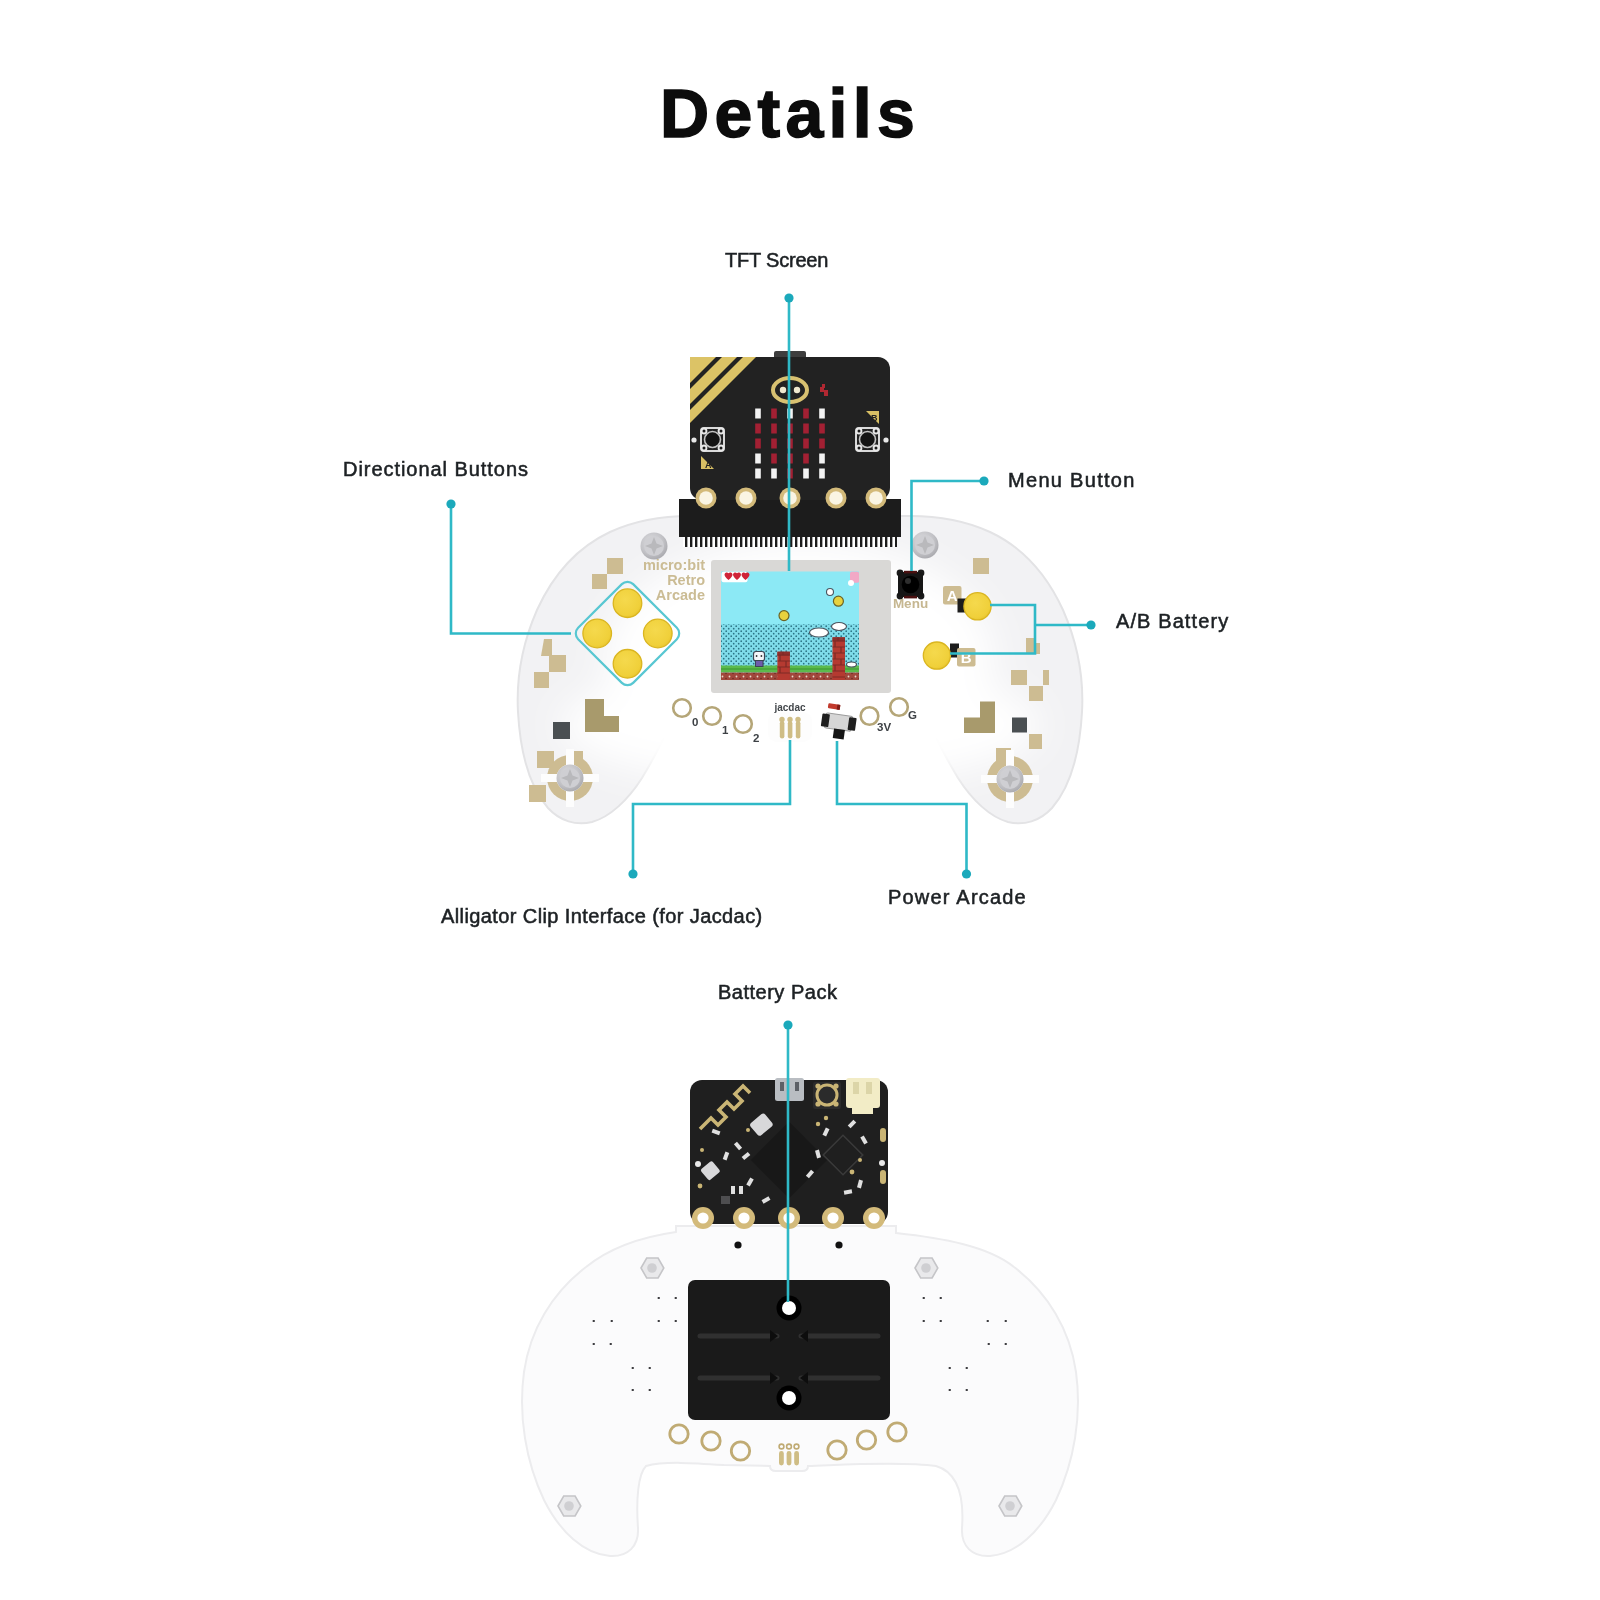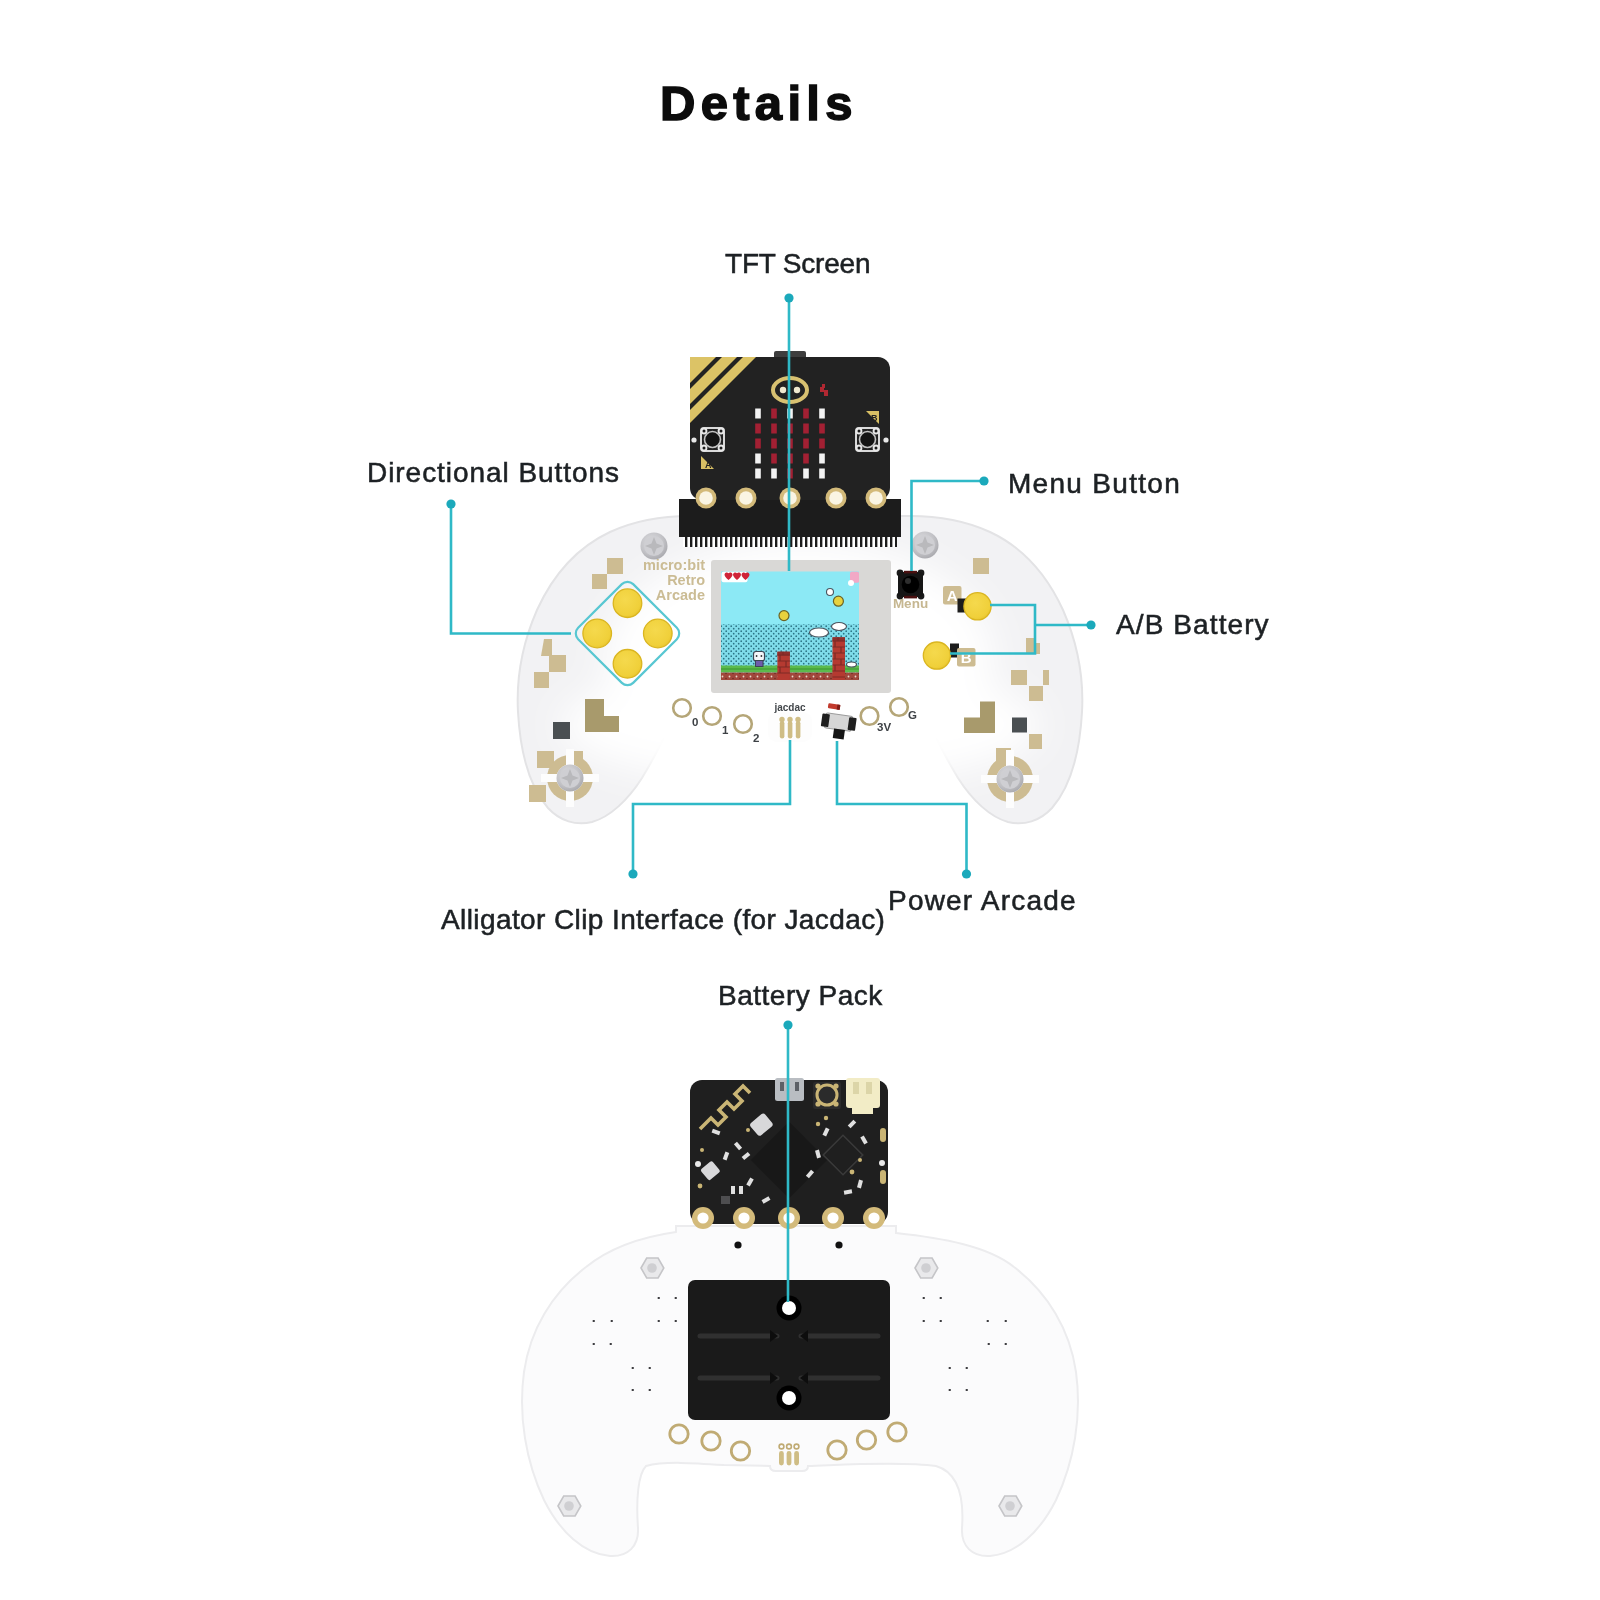--- a/index.html
+++ b/index.html
@@ -1,28 +1,28 @@
 <!DOCTYPE html>
 <html><head>
 <meta charset="utf-8">
 <style>
   html,body{margin:0;padding:0;background:#ffffff;}
   body{width:1600px;height:1600px;position:relative;overflow:hidden;
        font-family:"Liberation Sans", sans-serif;}
-  .lbl{position:absolute;white-space:nowrap;color:#1d2124;font-size:28px;
+  .lbl{position:absolute;white-space:nowrap;color:#1d2124;font-size:20px;
        line-height:1;letter-spacing:0.4px;-webkit-text-stroke:0.55px #1d2124;}
   #title{position:absolute;white-space:nowrap;color:#0c0c0c;font-weight:bold;
-       font-size:49px;line-height:1;letter-spacing:0px;-webkit-text-stroke:1.5px #0c0c0c;}
+       font-size:68px;line-height:1;letter-spacing:0px;-webkit-text-stroke:1.5px #0c0c0c;}
   svg{position:absolute;left:0;top:0;}
 </style>
 </head>
 <body>
 <div id="title" style="left:660px;top:79px;letter-spacing:5.3px;">Details</div>
 <div class="lbl" id="l1" style="left:725px;top:250px;letter-spacing:-0.2px;">TFT Screen</div>
-<div class="lbl" id="l2" style="left:343px;top:459px;letter-spacing:0.95px;margin-left:24px;">Directional Buttons</div>
+<div class="lbl" id="l2" style="left:343px;top:459px;letter-spacing:0.95px;">Directional Buttons</div>
 <div class="lbl" id="l3" style="left:1008px;top:470px;letter-spacing:1.3px;">Menu Button</div>
 <div class="lbl" id="l4" style="left:1116px;top:611px;letter-spacing:1.1px;">A/B Battery</div>
 <div class="lbl" id="l5" style="left:441px;top:886px;margin-top:20px;">Alligator Clip Interface (for Jacdac)</div>
 <div class="lbl" id="l6" style="left:888px;top:887px;letter-spacing:1.2px;">Power Arcade</div>
 <div class="lbl" id="l7" style="left:718px;top:975px;letter-spacing:0.5px;margin-top:7px;">Battery Pack</div>
 
 <svg width="1600" height="1600" viewBox="0 0 1600 1600">
 <defs>
   <pattern id="dither" width="5" height="5" patternUnits="userSpaceOnUse">
     <circle cx="1.2" cy="1.2" r="0.85" fill="#2a7384"></circle>

